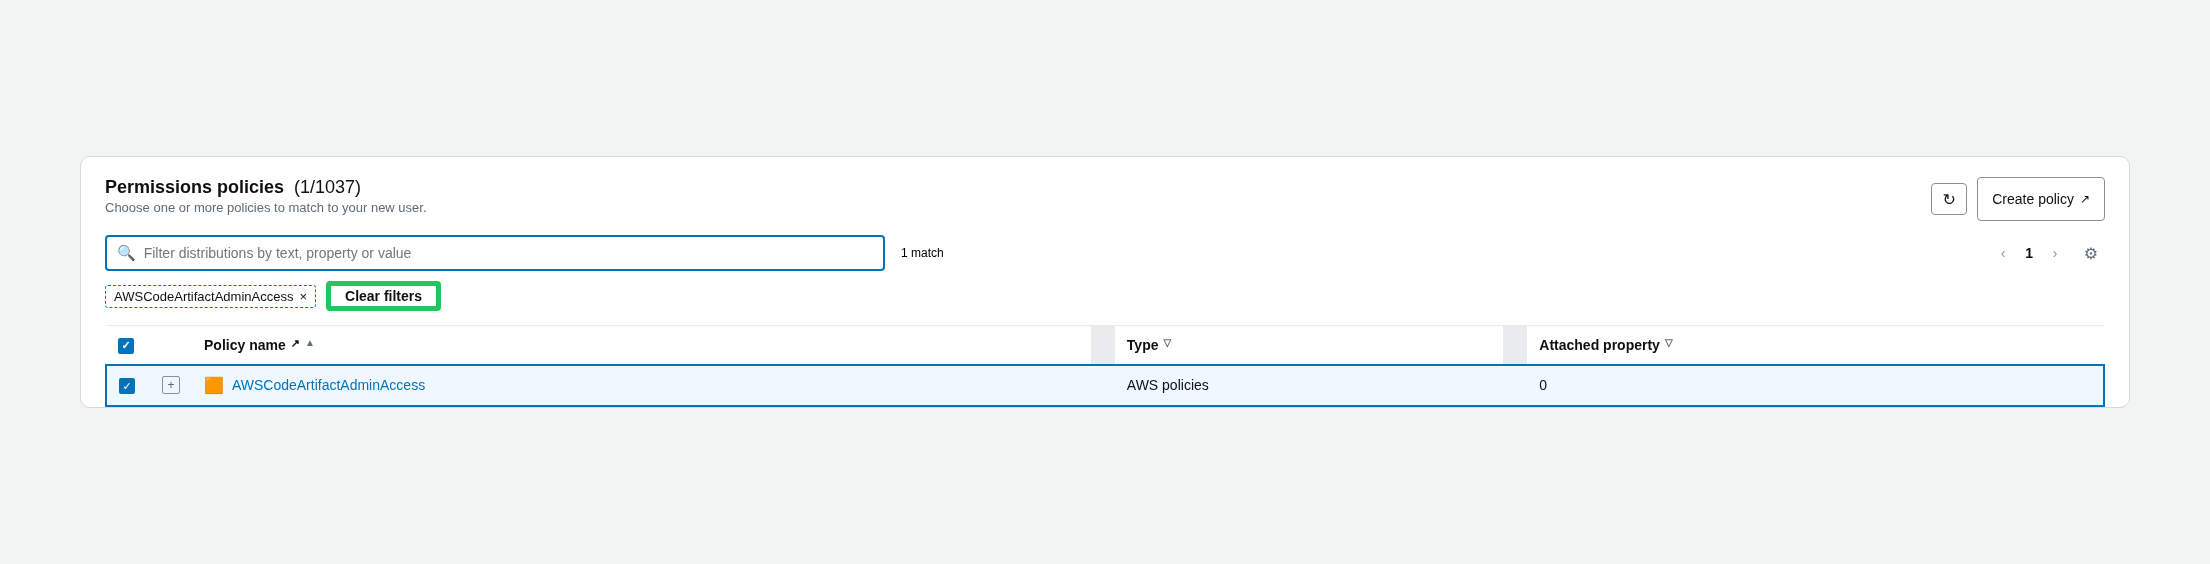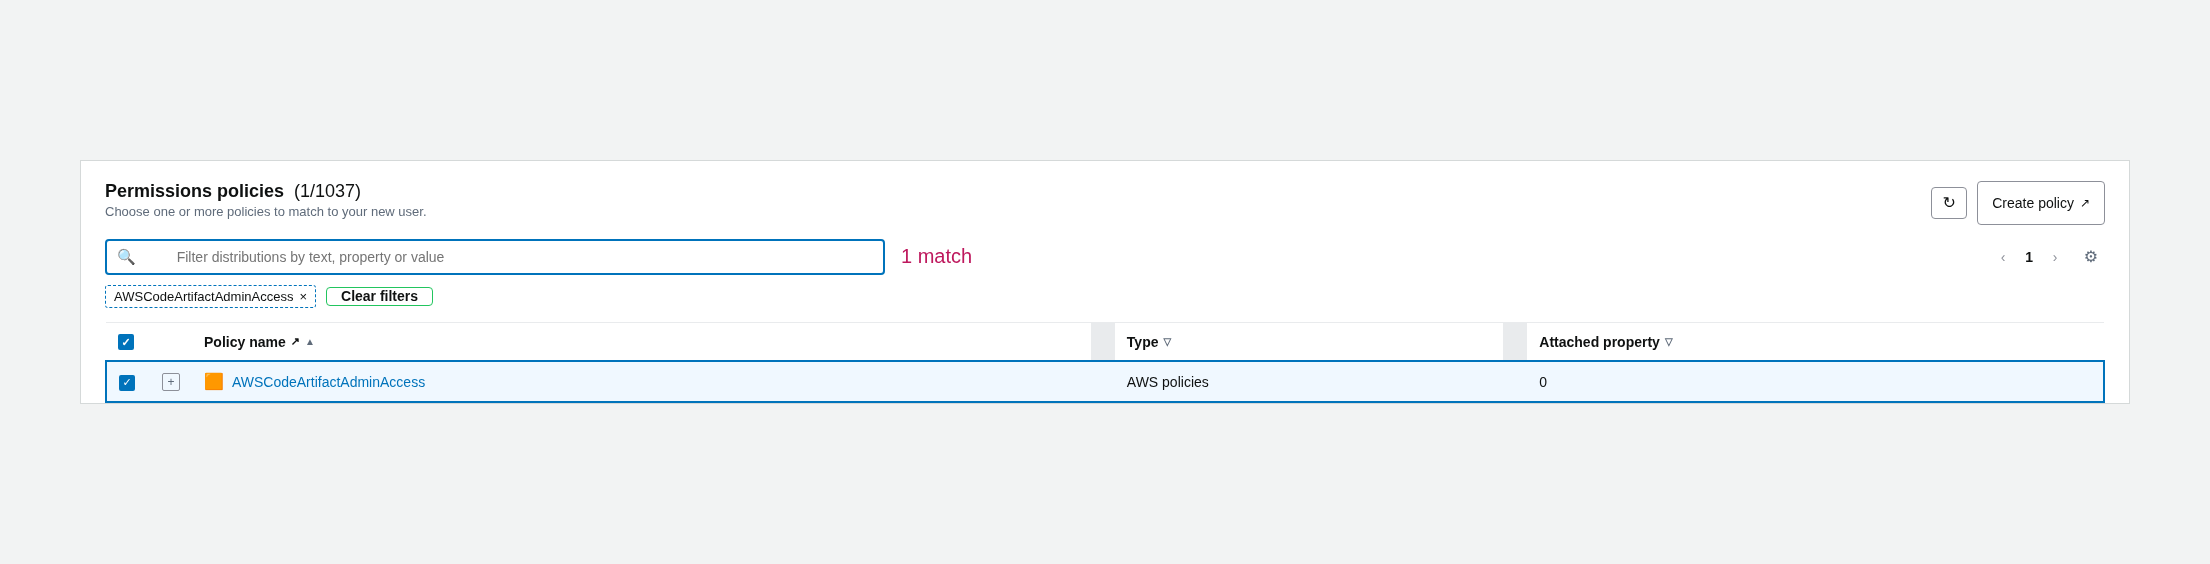--- a/index.html
+++ b/index.html
@@ -10,21 +10,21 @@
       color: #0f1111;
       display: flex;
       align-items: center;
       justify-content: center;
       min-height: 100vh;
       padding: 20px;
     }
     .panel {
       background: #fff;
       border: 1px solid #d5d9d9;
-      border-radius: 0;
+      border-radius: 10px;
       width: 2050px;
       max-width: 100%;
       padding: 20px 24px 0 24px;
     }
     .panel-header {
       display: flex;
       align-items: flex-start;
       justify-content: space-between;
       margin-bottom: 14px;
     }
@@ -87,25 +87,24 @@
       font-size: 15px;
       margin-right: 8px;
     }
     .search-input {
       border: none;
       outline: none;
       font-size: 14px;
       color: #8d9099;
       width: 100%;
       background: transparent;
-      margin-left: 33px;
     }
     .match-label {
-      font-size: 20px;
-      color: #be185d;
+      font-size: 12px;
+      color: #000000;
       white-space: nowrap;
     }
     .pagination-area {
       display: flex;
       align-items: center;
       gap: 8px;
       margin-left: auto;
     }
     .pag-btn {
       width: 28px;
@@ -155,23 +154,23 @@
       background: #fff;
     }
     .filter-tag-close {
       cursor: pointer;
       color: #0f1111;
       font-size: 13px;
       display: flex;
       align-items: center;
     }
     .btn-clear {
-      height: 19px;
+      height: 30px;
       padding: 0 14px;
-      border: 1px solid #22c55e;
+      border: 5px solid #22c55e;
       border-radius: 4px;
       background: #fff;
       cursor: pointer;
       font-size: 14px;
       font-weight: 600;
       color: #0f1111;
     }
     .table {
       width: 100%;
       border-collapse: collapse;
@@ -184,21 +183,20 @@
       padding: 10px 12px;
       font-size: 14px;
       font-weight: 700;
       color: #0f1111;
       text-align: left;
       background: #fff;
       white-space: nowrap;
     }
     .th-inner {
       display: flex;
-      align-items: center;
       gap: 5px;
     }
     .sort-icon {
       font-size: 10px;
       color: #5f6b7a;
     }
     .col-divider {
       width: 1px;
       background: #e9ebed;
       padding: 0;

